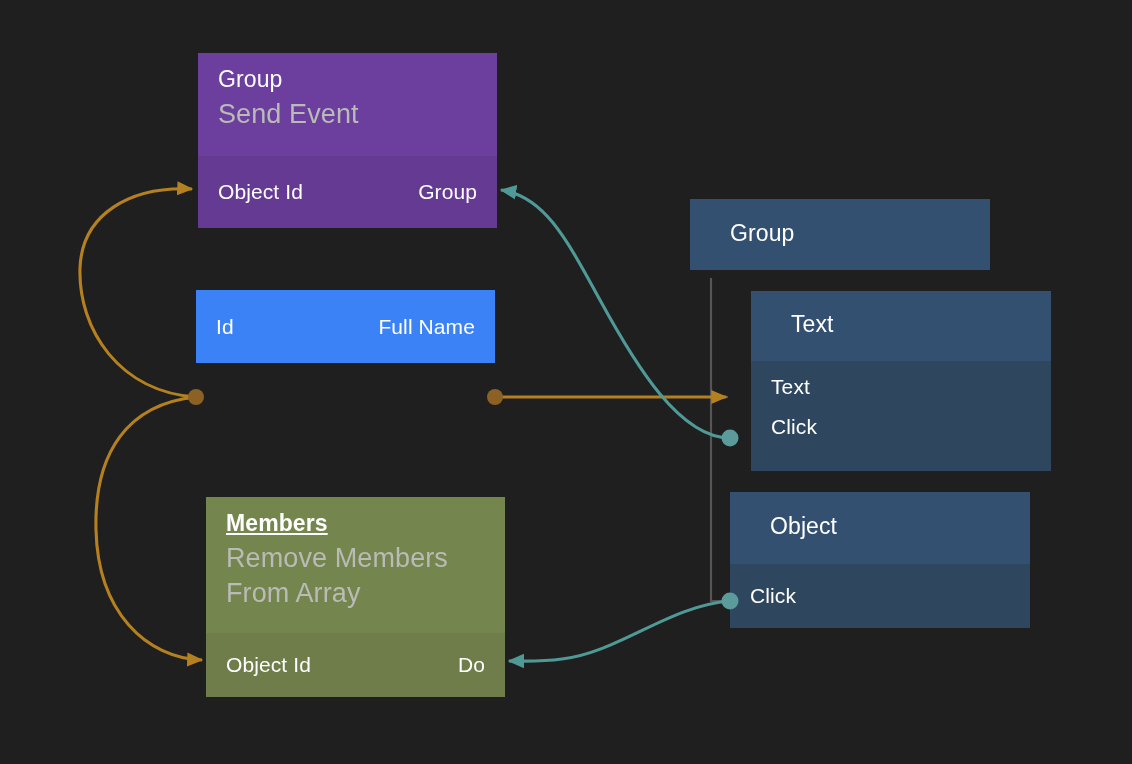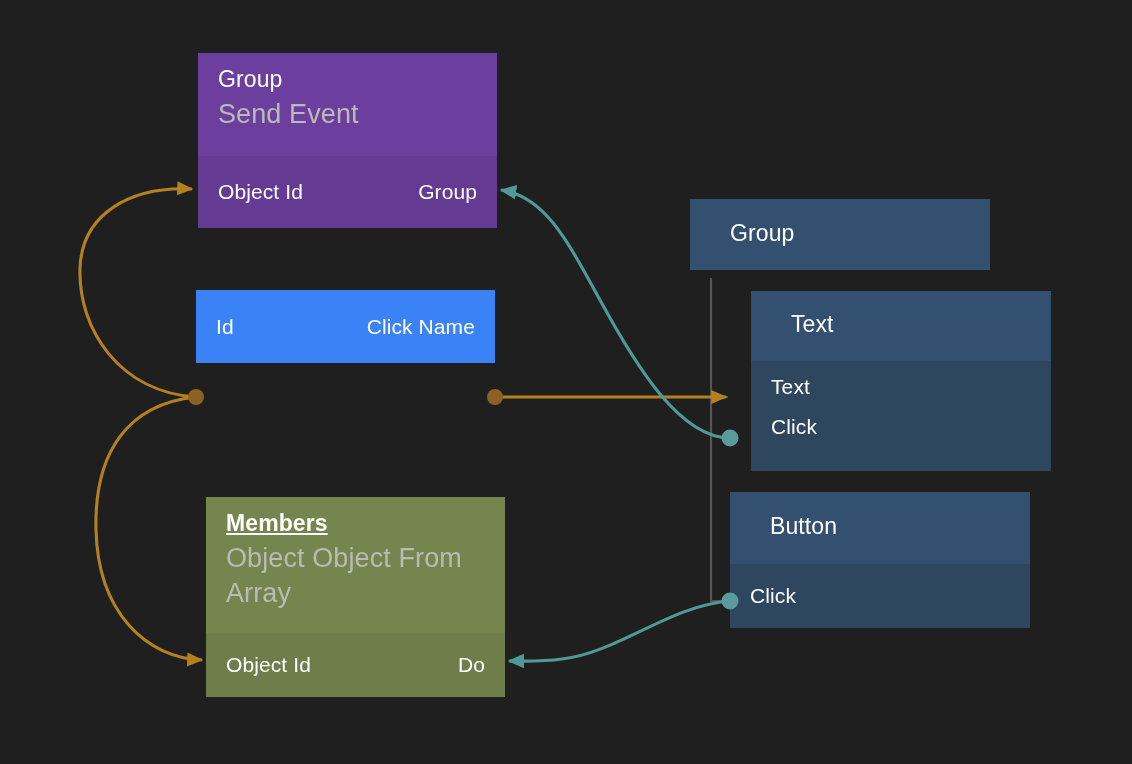--- a/index.html
+++ b/index.html
@@ -137,29 +137,29 @@
         <span class="port-label-left">Object Id</span>
         <span class="port-label-right">Group</span>
       </div>
     </div>
   </div>
 
   <div class="node n-object">
     <div class="node-body">
       <div class="port-row">
         <span class="port-label-left">Id</span>
-        <span class="port-label-right">Click Name</span>
+        <span class="port-label-right">Full Name</span>
       </div>
     </div>
   </div>
 
   <div class="node n-members">
     <div class="node-header">
       <div class="node-title bold">Members</div>
-      <div class="node-subtitle">Object Object From Array</div>
+      <div class="node-subtitle">Remove Members From Array</div>
     </div>
     <div class="node-body">
       <div class="port-row">
         <span class="port-label-left">Object Id</span>
         <span class="port-label-right">Do</span>
       </div>
     </div>
   </div>
 
   <div class="node n-group">
@@ -177,21 +177,21 @@
         <span class="port-label-left">Text</span>
       </div>
       <div class="port-row">
         <span class="port-label-left">Click</span>
       </div>
     </div>
   </div>
 
   <div class="node n-button">
     <div class="node-header">
-      <div class="node-title" style="padding-left:20px;">Button</div>
+      <div class="node-title" style="padding-left:20px;">Object</div>
     </div>
     <div class="node-body">
       <div class="port-row">
         <span class="port-label-left">Click</span>
       </div>
     </div>
   </div>
 
   <svg style="position:absolute;left:0;top:0;width:1132px;height:764px;pointer-events:none;z-index:3;" viewBox="0 0 1132 764">
     <circle cx="196" cy="397" r="8" fill="#8c6224"></circle>

